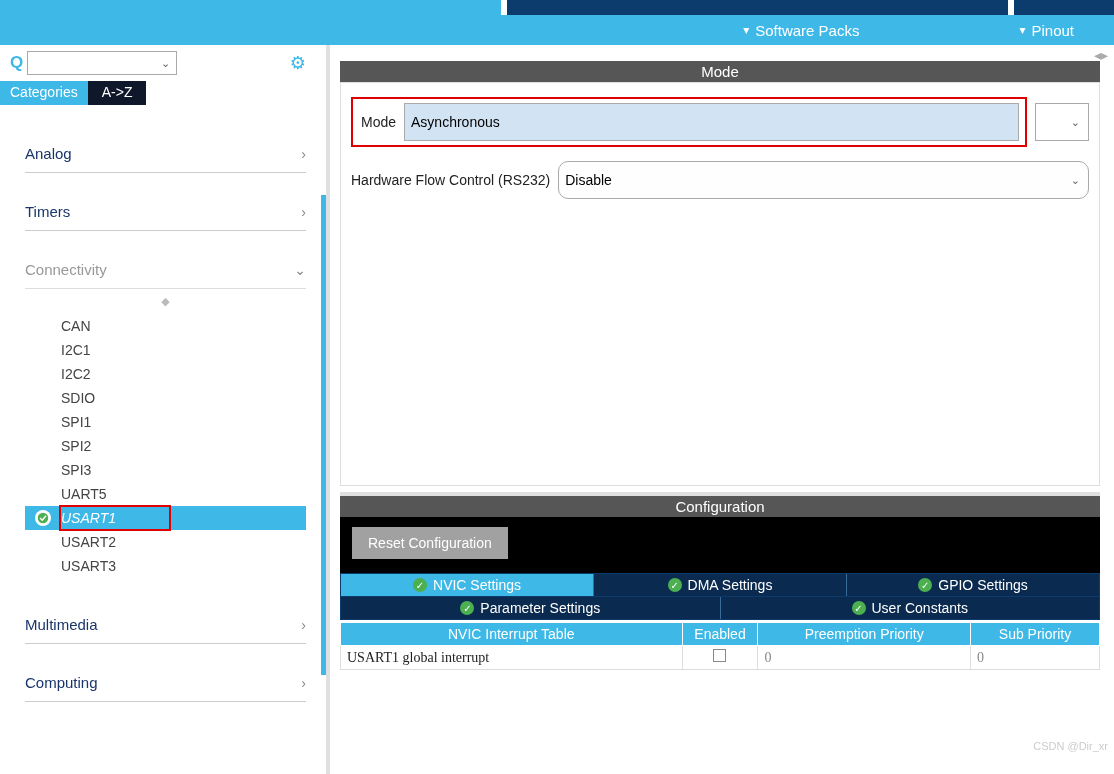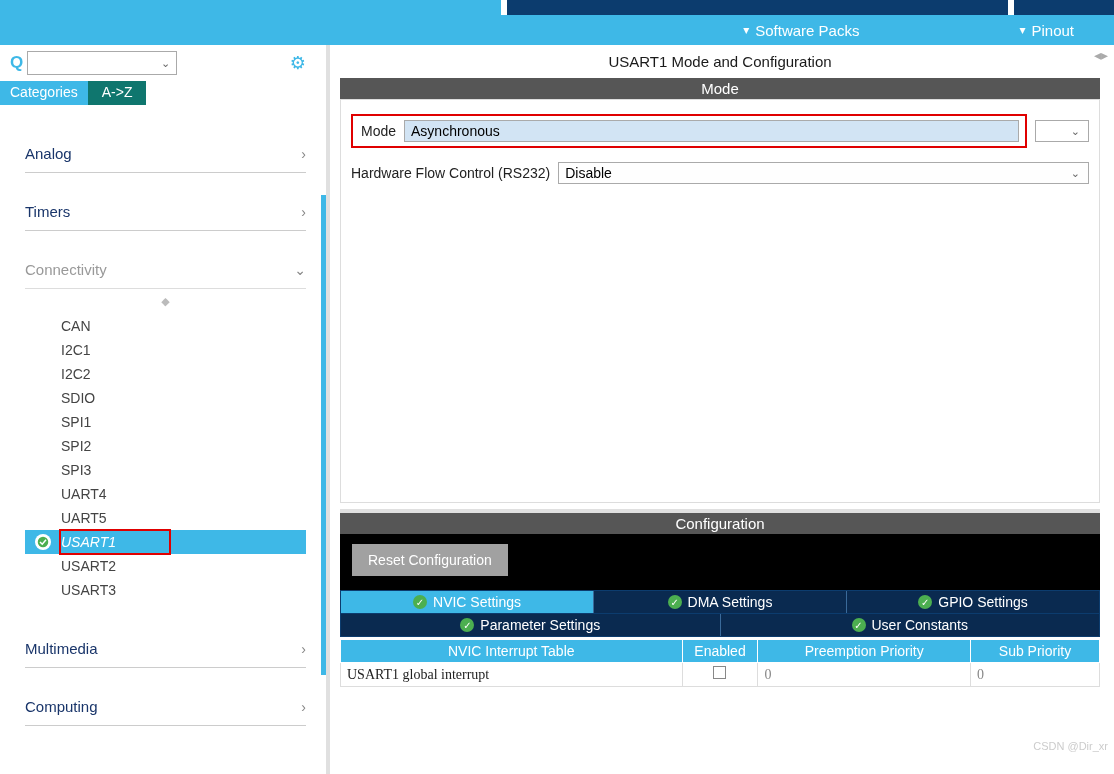--- a/index.html
+++ b/index.html
@@ -20,21 +20,21 @@
   .right { flex: 1; position: relative; padding: 0 14px 0 10px; }
 
   .searchrow { display: flex; align-items: center; height: 36px; padding: 4px 10px; }
   .searchrow .mag { color: #3eb8e7; font-size: 17px; font-weight: bold; margin-right: 4px; }
   .searchrow .sbox { flex: 0 0 150px; height: 24px; border: 1px solid #aaa; background: #fff; display: flex; align-items: center; justify-content: flex-end; padding-right: 6px; color: #777; }
   .searchrow .sbox .dd { font-size: 11px; color: #666; }
   .searchrow .gear { margin-left: auto; color: #3eb8e7; font-size: 18px; margin-right: 10px; }
 
   .ltabs { display: flex; height: 24px; font-size: 14px; }
   .ltabs .cat { background: #3eb8e7; color: #fff; padding: 3px 10px; }
-  .ltabs .az { background: #0f766e; color: #fff; padding: 3px 14px; }
+  .ltabs .az { background: #0f172a; color: #fff; padding: 3px 14px; }
 
   .catlist { padding: 10px 20px 10px 25px; overflow: auto; flex: 1; }
   .cat-item { display: flex; justify-content: space-between; align-items: center; height: 38px; border-bottom: 1px solid #ccc; color: #19356a; font-size: 15px; cursor: pointer; }
   .cat-item.expanded { color: #999; border-bottom: 1px solid #ddd; }
   .cat-item .arr { color: #888; font-size: 14px; }
   .spacer { height: 20px; }
   .sorticon { text-align: center; color: #bbb; font-size: 11px; margin: 6px 0; }
 
   .sublist { margin: 4px 0 8px 0; }
   .sub { padding: 3px 0 3px 36px; font-size: 14px; color: #444; height: 24px; display: flex; align-items: center; cursor: pointer; position: relative; }
@@ -45,21 +45,21 @@
 
   .bluebar { position: absolute; right: 0; top: 150px; height: 480px; width: 5px; background: #3eb8e7; }
 
   .rtitle { text-align: center; font-size: 15px; color: #1a1a1a; padding: 8px 0 8px 0; position: relative; }
   .collapse-icon { position: absolute; right: -8px; top: 2px; color: #aaa; font-size: 14px; }
   .secthdr { background: #565656; color: #fff; text-align: center; font-size: 15px; padding: 2px 0; }
 
   .modebox { border: 1px solid #ddd; padding: 14px 10px 20px 10px; height: 404px; }
   .formrow { display: flex; align-items: center; margin-bottom: 14px; }
   .formrow .lbl { font-size: 14px; color: #222; margin-right: 4px; white-space: nowrap; }
-  .formrow .field { flex: 1; border: 1px solid #aaa; height: 22px; display: flex; align-items: center; padding: 0 6px; font-size: 14px; background: #fefefe; position: relative; }
+  .formrow .field { flex: 1; border: 1px solid #aaa; height: 38px; display: flex; align-items: center; padding: 0 6px; font-size: 14px; background: #fefefe; position: relative; }
   .formrow .field.hl { background: #d2e4f4; }
   .formrow .field .dd { position: absolute; right: 8px; color: #666; font-size: 11px; }
   .redbox2 { border: 2px solid #e00000; padding: 0; display: flex; align-items: center; }
 
   .confblock { margin-top: 6px; border-top: 4px solid #e0e0e0; padding-top: 0; }
   .btnrow { background: #000000; padding: 10px 12px 14px 12px; }
   .resetbtn { background: #a1a1a1; color: #fff; border: none; padding: 8px 16px; font-size: 14px; cursor: pointer; }
   .tabrow { display: flex; border: 1px solid #0c3c6e; }
   .tabrow .t { flex: 1; text-align: center; font-size: 14px; padding: 3px 0; display: flex; align-items: center; justify-content: center; gap: 6px; cursor: pointer; }
   .tabrow .t.act { background: #3eb8e7; color: #fff; }
@@ -127,21 +127,20 @@
         </div>
       <div class="sorticon">◆</div>
       <div class="sublist">
         <div class="sub">CAN</div>
         <div class="sub">I2C1</div>
         <div class="sub">I2C2</div>
         <div class="sub">SDIO</div>
         <div class="sub">SPI1</div>
         <div class="sub">SPI2</div>
         <div class="sub">SPI3</div>
-        <div class="sub">UART4</div>
         <div class="sub">UART5</div>
         <div class="sub sel" style="position:relative;font-style:italic;">
           <span class="okicon">
               <svg viewBox="0 0 16 16">
                 <circle cx="8" cy="8" r="7" fill="#4caf50"></circle>
                 <path d="M4 8 L7 11 L12 5" stroke="#fff" stroke-width="2" fill="none"></path>
               </svg>
             </span>
           <span>USART1</span>
           <div class="redbox1" style="left:34px; top:-1px; width:112px; height:26px;"></div>
@@ -158,39 +157,38 @@
       <div class="cat-item">
           <span>Computing</span>
           <span class="arr">›</span>
         </div>
     </div>
     <div class="bluebar"></div>
   </div>
 
   <div class="right">
     <div class="rtitle">
-      <span>USART1 Mode and Configuration</span>
       <span class="collapse-icon">◂▸</span>
     </div>
     <div class="secthdr">Mode</div>
     <div class="modebox">
       <div class="formrow">
         <div class="redbox2" style="flex:1; display:flex; align-items:center; padding:4px 6px 4px 8px; margin-right:8px;">
           <span class="lbl">Mode</span>
           <div class="field hl" style="margin-left:4px;">
             <span>Asynchronous</span>
           </div>
         </div>
         <div class="field" style="flex:0 0 54px; background:#fff;">
             <span class="dd">⌄</span>
           </div>
       </div>
       <div class="formrow">
         <span class="lbl">Hardware Flow Control (RS232)</span>
-        <div class="field" style="margin-left:4px;">
+        <div class="field" style="margin-left:4px;border-radius:10px;">
           <span>Disable</span>
           <span class="dd">⌄</span>
         </div>
       </div>
     </div>
 
     <div class="confblock">
       <div class="secthdr">Configuration</div>
       <div class="btnrow">
         <button class="resetbtn">Reset Configuration</button>

